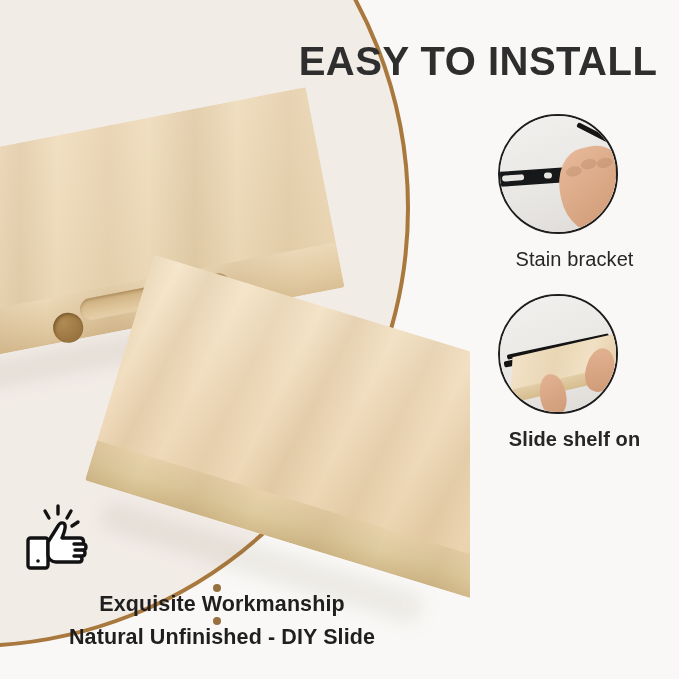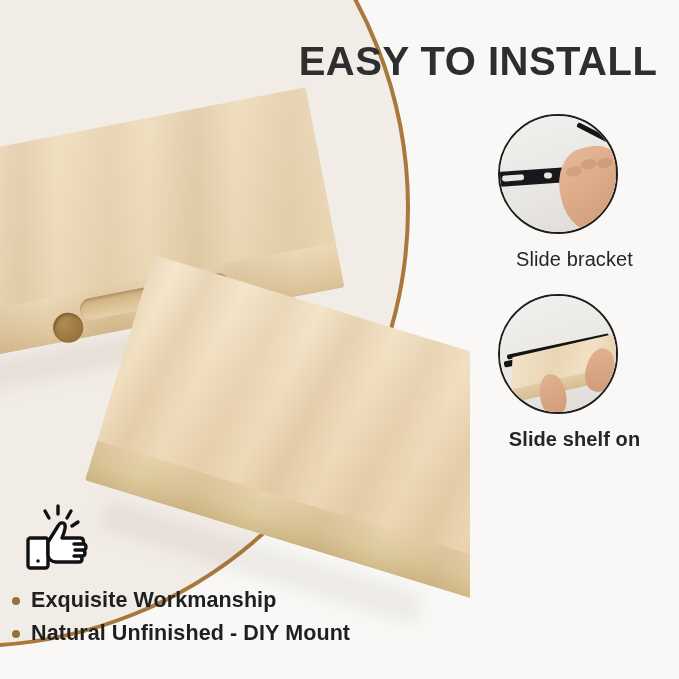--- a/index.html
+++ b/index.html
@@ -195,20 +195,21 @@
   .bullets {
     position: absolute;
     left: 12px;
     top: 584px;
     width: 420px;
   }
   .bullet-row {
     display: flex;
     align-items: center;
     height: 33px;
+    flex-direction: column;
   }
   .bullet-dot {
     width: 8px;
     height: 8px;
     border-radius: 50%;
     background: #96713f;
     margin-right: 11px;
     flex: none;
   }
   .bullet-text {
@@ -471,21 +472,21 @@
     </svg>
   </div>
 
   <div class="bullets">
     <div class="bullet-row">
       <span class="bullet-dot"></span>
       <span class="bullet-text">Exquisite Workmanship</span>
     </div>
     <div class="bullet-row">
       <span class="bullet-dot"></span>
-      <span class="bullet-text">Natural Unfinished - DIY Mount</span>
+      <span class="bullet-text">Natural Unfinished - DIY Slide</span>
     </div>
   </div>
 
   <div class="steps">
 
     <div class="step step-1">
       <div class="step-circle">
         <div class="ph-wall"></div>
         <div class="p1-bracket">
           <div class="p1-slot" style="left:10px; width:22px;"></div>
@@ -493,21 +494,21 @@
           <div class="p1-slot" style="left:72px; width:7px;"></div>
           <div class="p1-slot" style="left:90px; width:6px;"></div>
         </div>
         <div class="p1-hand">
           <div class="p1-knuckle" style="left:10px; top:16px; width:16px; height:10px;"></div>
           <div class="p1-knuckle" style="left:26px; top:12px; width:16px; height:10px;"></div>
           <div class="p1-knuckle" style="left:42px; top:14px; width:16px; height:10px;"></div>
         </div>
         <div class="p1-pencil"></div>
       </div>
-      <div class="step-label">Slide bracket</div>
+      <div class="step-label">Stain bracket</div>
     </div>
 
     <div class="step step-2">
       <div class="step-circle">
         <div class="ph-wall"></div>
         <div class="p2-rod"></div>
         <div class="p2-rod-end"></div>
         <div class="p2-board-face"></div>
         <div class="p2-board-edge"></div>
         <div class="p2-hand-r"></div>

